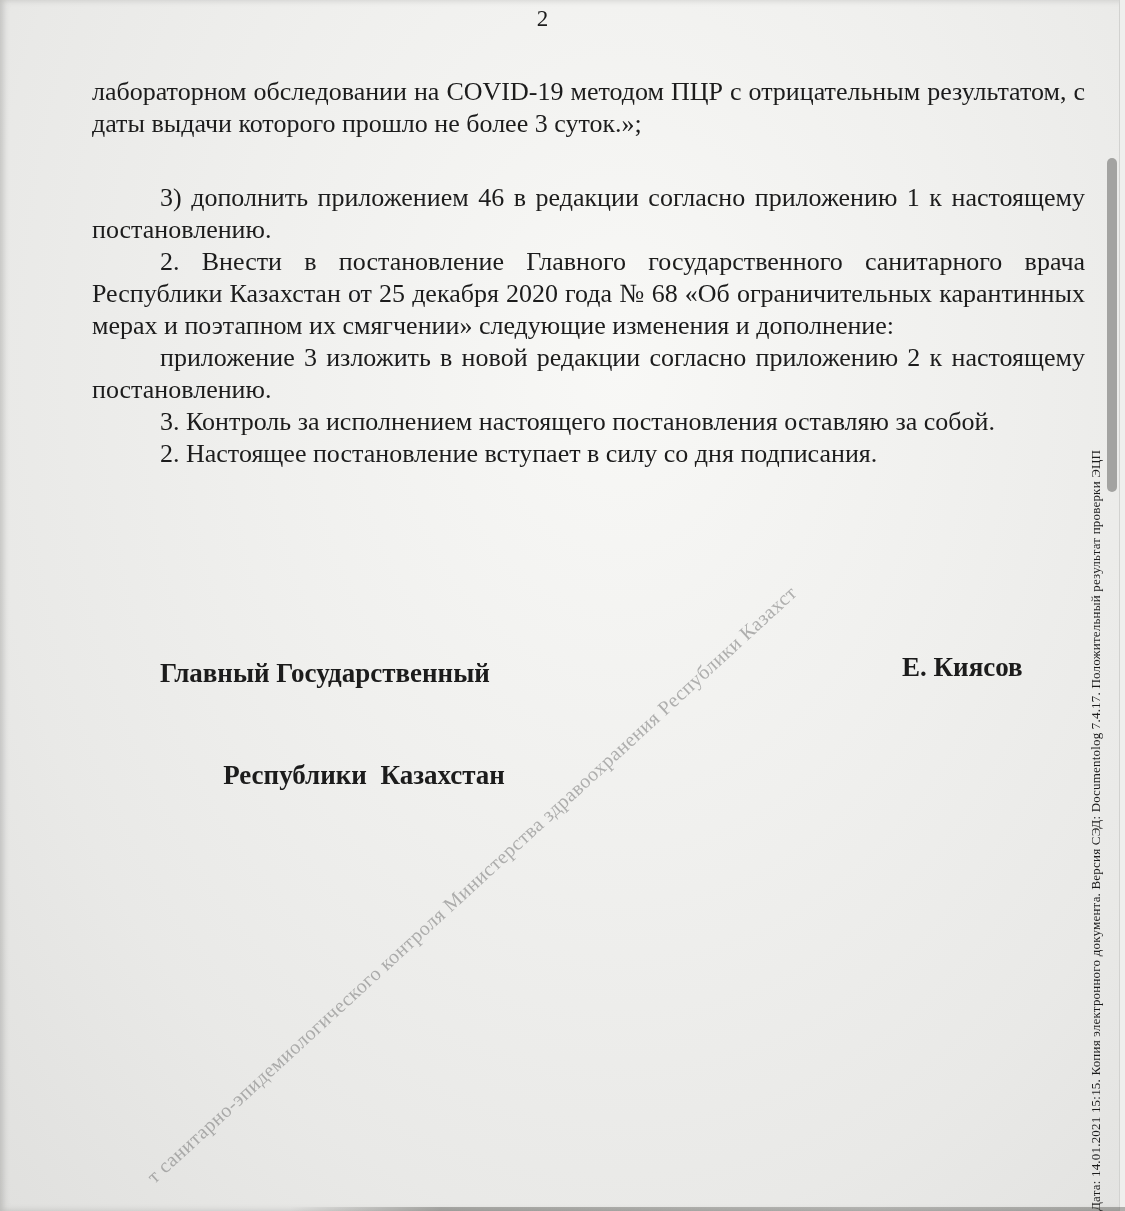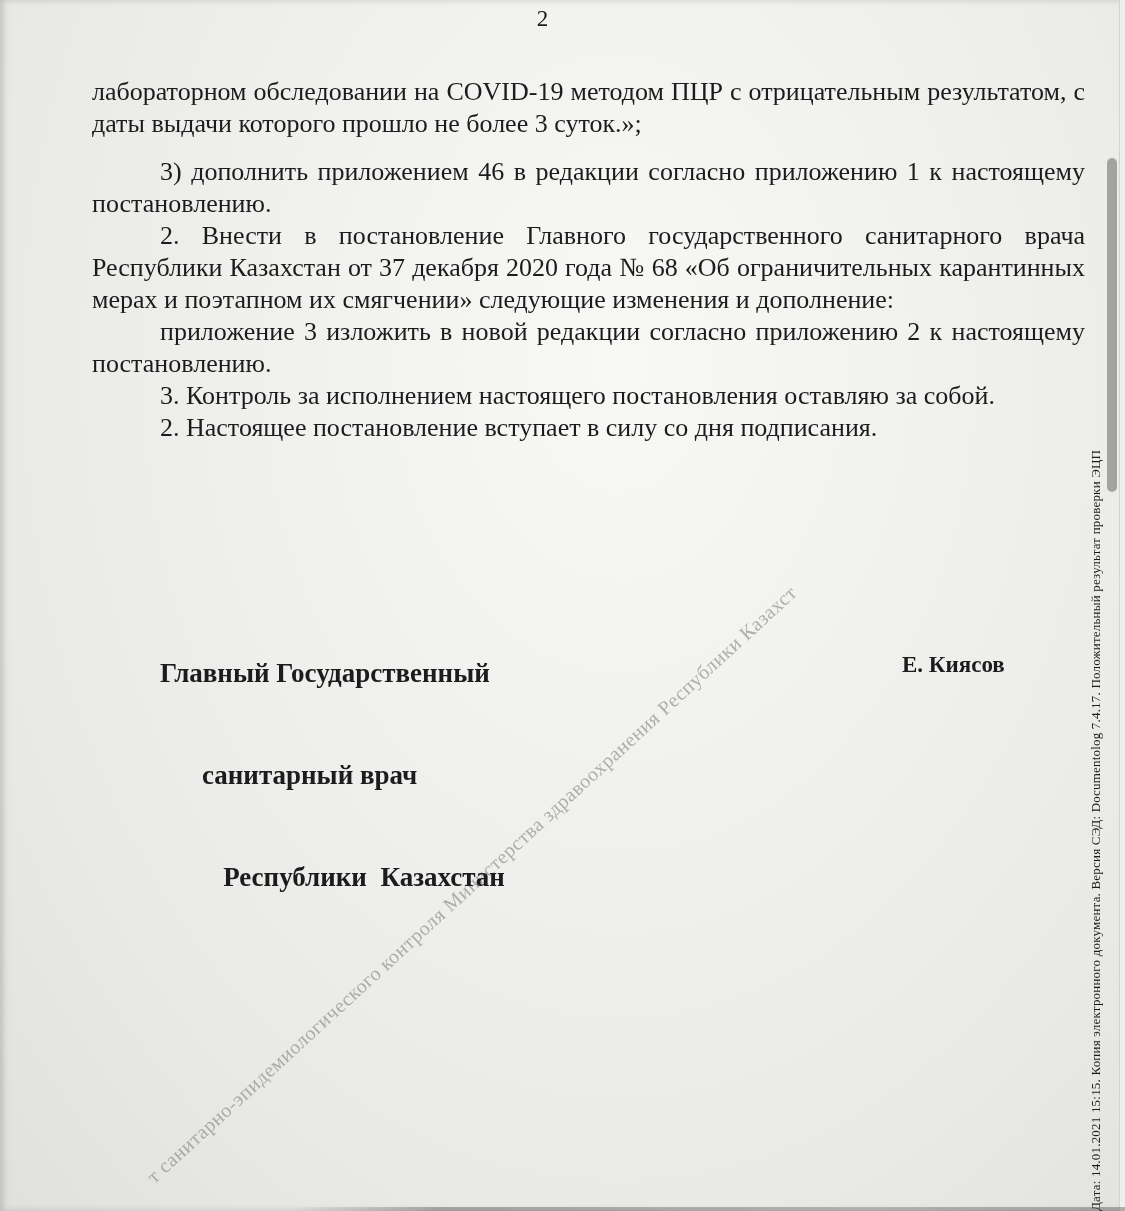--- a/index.html
+++ b/index.html
@@ -34,41 +34,41 @@
     width: 993px;
     font-size: 26px;
     line-height: 32px;
   }
   .body-col p {
     margin: 0;
     text-align: justify;
     text-align-last: left;
   }
   .body-col p.ind { text-indent: 68px; }
-  .body-col p.gap-lg { margin-top: 16px; }
+  .body-col p.gap-lg { margin-top: 42px; }
   .body-col p.gap-sm { }
   .signature {
     position: absolute;
     left: 150px;
     top: 588px;
     width: 400px;
     font-weight: bold;
     font-size: 27px;
     line-height: 34px;
     white-space: pre-wrap;
   }
   .sig-line-1 { padding-left: 10px; }
   .sig-line-2 { padding-left: 52px; }
   .sig-line-3 { padding-left: 28px; text-align: center; }
   .signer-name {
     position: absolute;
     left: 902px;
     top: 652px;
     font-weight: bold;
-    font-size: 23px;
+    font-size: 27px;
     white-space: nowrap;
   }
   .watermark {
     position: absolute;
     left: 150px;
     top: 1168px;
     transform-origin: 0 50%;
     transform: rotate(-42.5deg);
     font-size: 20px;
     letter-spacing: 0.5px;
@@ -124,31 +124,30 @@
 </head>
 <body>
 
 <div class="page">
 
   <div class="page-number">2</div>
 
   <div class="body-col">
     <p>лабораторном обследовании на COVID-19 методом ПЦР с отрицательным результатом, с даты выдачи которого прошло не более 3 суток.»;</p>
     <p class="ind gap-lg">3) дополнить приложением 46 в редакции согласно  приложению 1 к настоящему постановлению.</p>
-    <p class="ind">2. Внести в постановление Главного государственного санитарного врача Республики Казахстан от 37 декабря 2020 года № 68 «Об ограничительных карантинных мерах и поэтапном их смягчении» следующие изменения и дополнение:</p>
+    <p class="ind">2. Внести в постановление Главного государственного санитарного врача Республики Казахстан от 25 декабря 2020 года № 68 «Об ограничительных карантинных мерах и поэтапном их смягчении» следующие изменения и дополнение:</p>
     <p class="ind">приложение 3 изложить в новой редакции согласно приложению 2 к настоящему постановлению.</p>
     <p class="ind gap-sm">3. Контроль за исполнением настоящего постановления оставляю за собой.</p>
     <p class="ind">2. Настоящее постановление вступает в силу со дня подписания.</p>
   </div>
 
   <div class="watermark">т санитарно-эпидемиологического контроля Министерства здравоохранения Республики Казахст</div>
 
   <div class="signature">
     <div class="sig-line-1">Главный Государственный</div>
-    <div class="sig-line-2">санитарный врач</div>
     <div class="sig-line-3">Республики  Казахстан</div>
   </div>
 
   <div class="signer-name">Е. Киясов</div>
 
   <div class="edge-stamp">Дата: 14.01.2021 15:15. Копия электронного документа. Версия СЭД: Documentolog 7.4.17. Положительный результат проверки ЭЦП</div>
 
   <div class="scrollbar-thumb"></div>
 
   <div class="right-gutter"></div>

